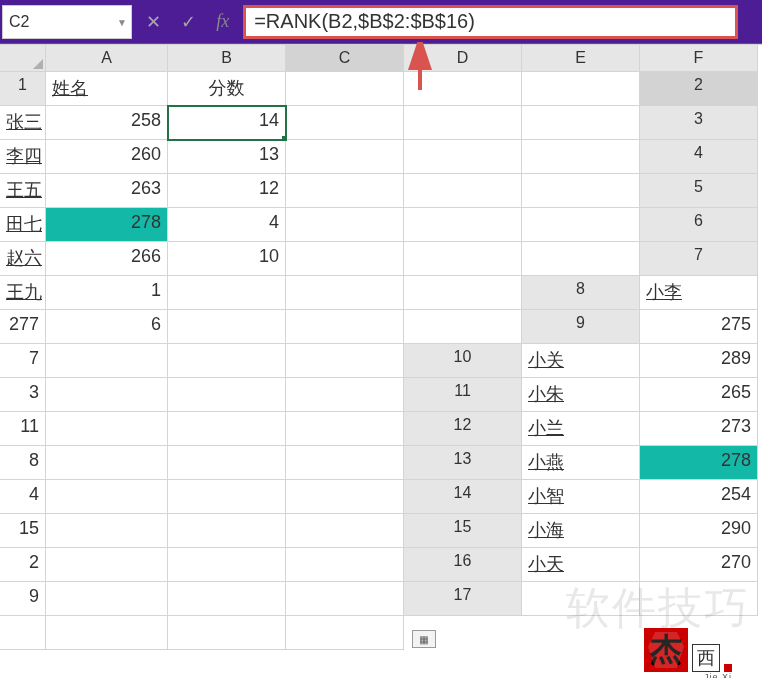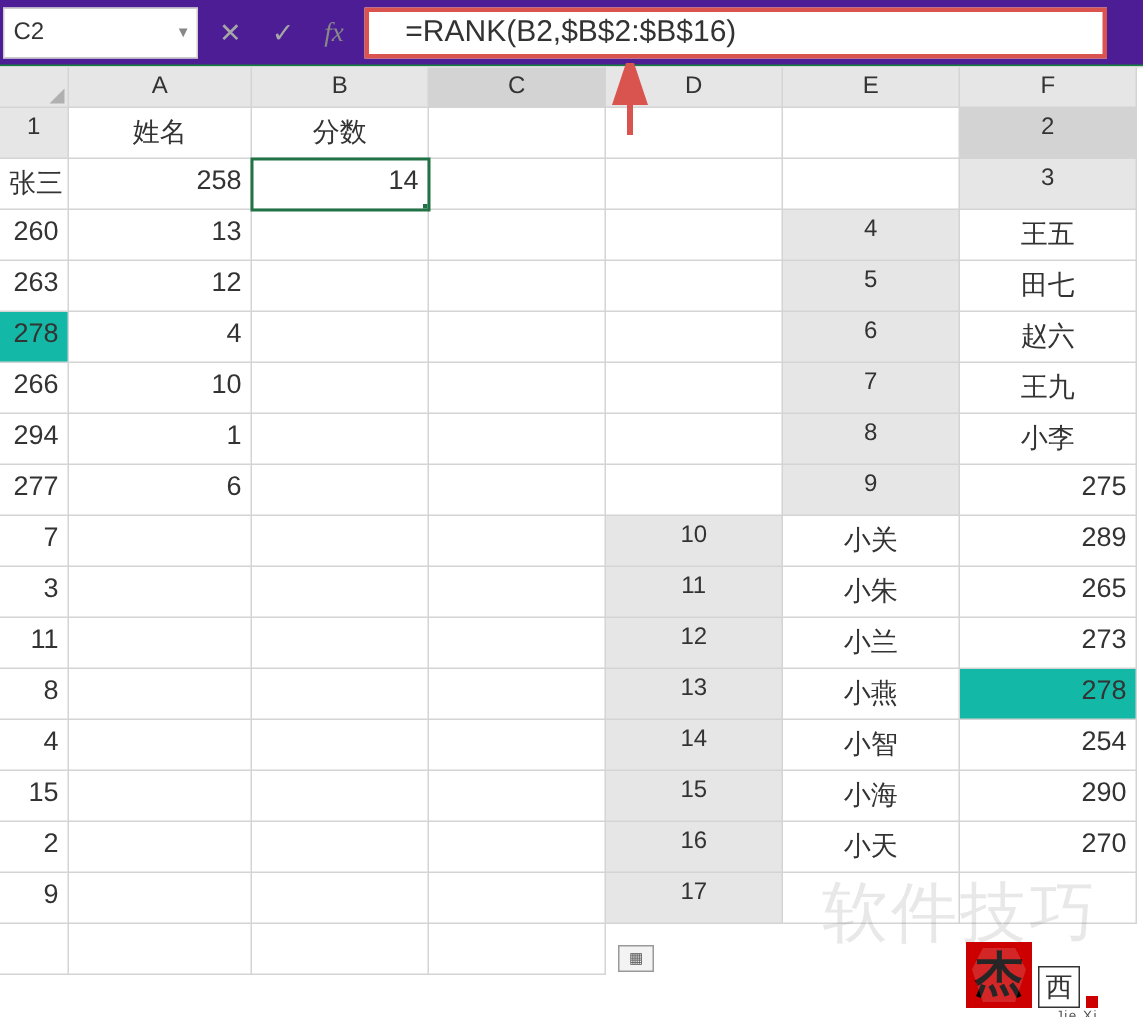--- a/index.html
+++ b/index.html
@@ -46,21 +46,21 @@
     gap: 20px;
     padding: 0 14px;
     color: #a6a6a6;
   }
   .fb-icons span { font-size: 18px; }
   .fb-icons .fx { font-style: italic; font-family: serif; color: #888; font-size: 18px; }
   .formula-input {
     flex: 1;
     height: 34px;
     border: 3px solid #d9534f;
-    padding: 2px 24px;
+    padding: 2px 8px;
     font-size: 20px;
     display: flex;
     align-items: center;
     margin-right: 24px;
     background: #fff;
   }
   .arrow-annot {
     position: absolute;
     left: 400px;
     top: 42px;
@@ -98,21 +98,21 @@
   .cell {
     border-right: 1px solid #d4d4d4;
     border-bottom: 1px solid #d4d4d4;
     padding: 4px 6px;
     height: 34px;
     font-size: 18px;
     background: #fff;
     overflow: hidden;
     white-space: nowrap;
   }
-  .txt-left { text-align: center; }
+  .txt-left { text-align: left; text-decoration: underline; }
   .txt-right { text-align: right; }
   .txt-center { text-align: center; }
   .hl { background: #14b8a6; }
   .col-header.active, .row-header.active { background: #d3d3d3; }
   .cell.selected {
     outline: 2px solid #217346;
     outline-offset: -1px;
     position: relative;
   }
   .cell.selected::after{
@@ -130,21 +130,21 @@
     border:1px solid #999;
     background:#f3f3f3;
     font-size:10px;
     display:flex;
     align-items:center;
     justify-content:center;
     color:#555;
   }
   .watermark{
     position:absolute;
-    right: 30px;
+    right: 12px;
     bottom: 40px;
     font-size: 44px;
     color: rgba(128,128,128,0.18);
     font-weight: 500;
     pointer-events: none;
     letter-spacing: 2px;
   }
   .logo-stamp{
     position:absolute;
     right: 30px;
@@ -228,20 +228,21 @@
     <div class="cell"></div>
     <div class="cell"></div>
     <div class="row-header active">2</div>
     <div class="cell txt-left">张三</div>
     <div class="cell txt-right">258</div>
     <div class="cell txt-right selected">14</div>
     <div class="cell"></div>
     <div class="cell"></div>
     <div class="cell"></div>
     <div class="row-header">3</div>
+    <div class="cell txt-left">李四</div>
     <div class="cell txt-right">260</div>
     <div class="cell txt-right">13</div>
     <div class="cell"></div>
     <div class="cell"></div>
     <div class="cell"></div>
     <div class="row-header">4</div>
     <div class="cell txt-left">王五</div>
     <div class="cell txt-right">263</div>
     <div class="cell txt-right">12</div>
     <div class="cell"></div>
@@ -256,21 +257,20 @@
     <div class="cell"></div>
     <div class="row-header">6</div>
     <div class="cell txt-left">赵六</div>
     <div class="cell txt-right">266</div>
     <div class="cell txt-right">10</div>
     <div class="cell"></div>
     <div class="cell"></div>
     <div class="cell"></div>
     <div class="row-header">7</div>
     <div class="cell txt-left">王九</div>
-    <div class="cell txt-right">294</div>
     <div class="cell txt-right">1</div>
     <div class="cell"></div>
     <div class="cell"></div>
     <div class="cell"></div>
     <div class="row-header">8</div>
     <div class="cell txt-left">小李</div>
     <div class="cell txt-right">277</div>
     <div class="cell txt-right">6</div>
     <div class="cell"></div>
     <div class="cell"></div>

